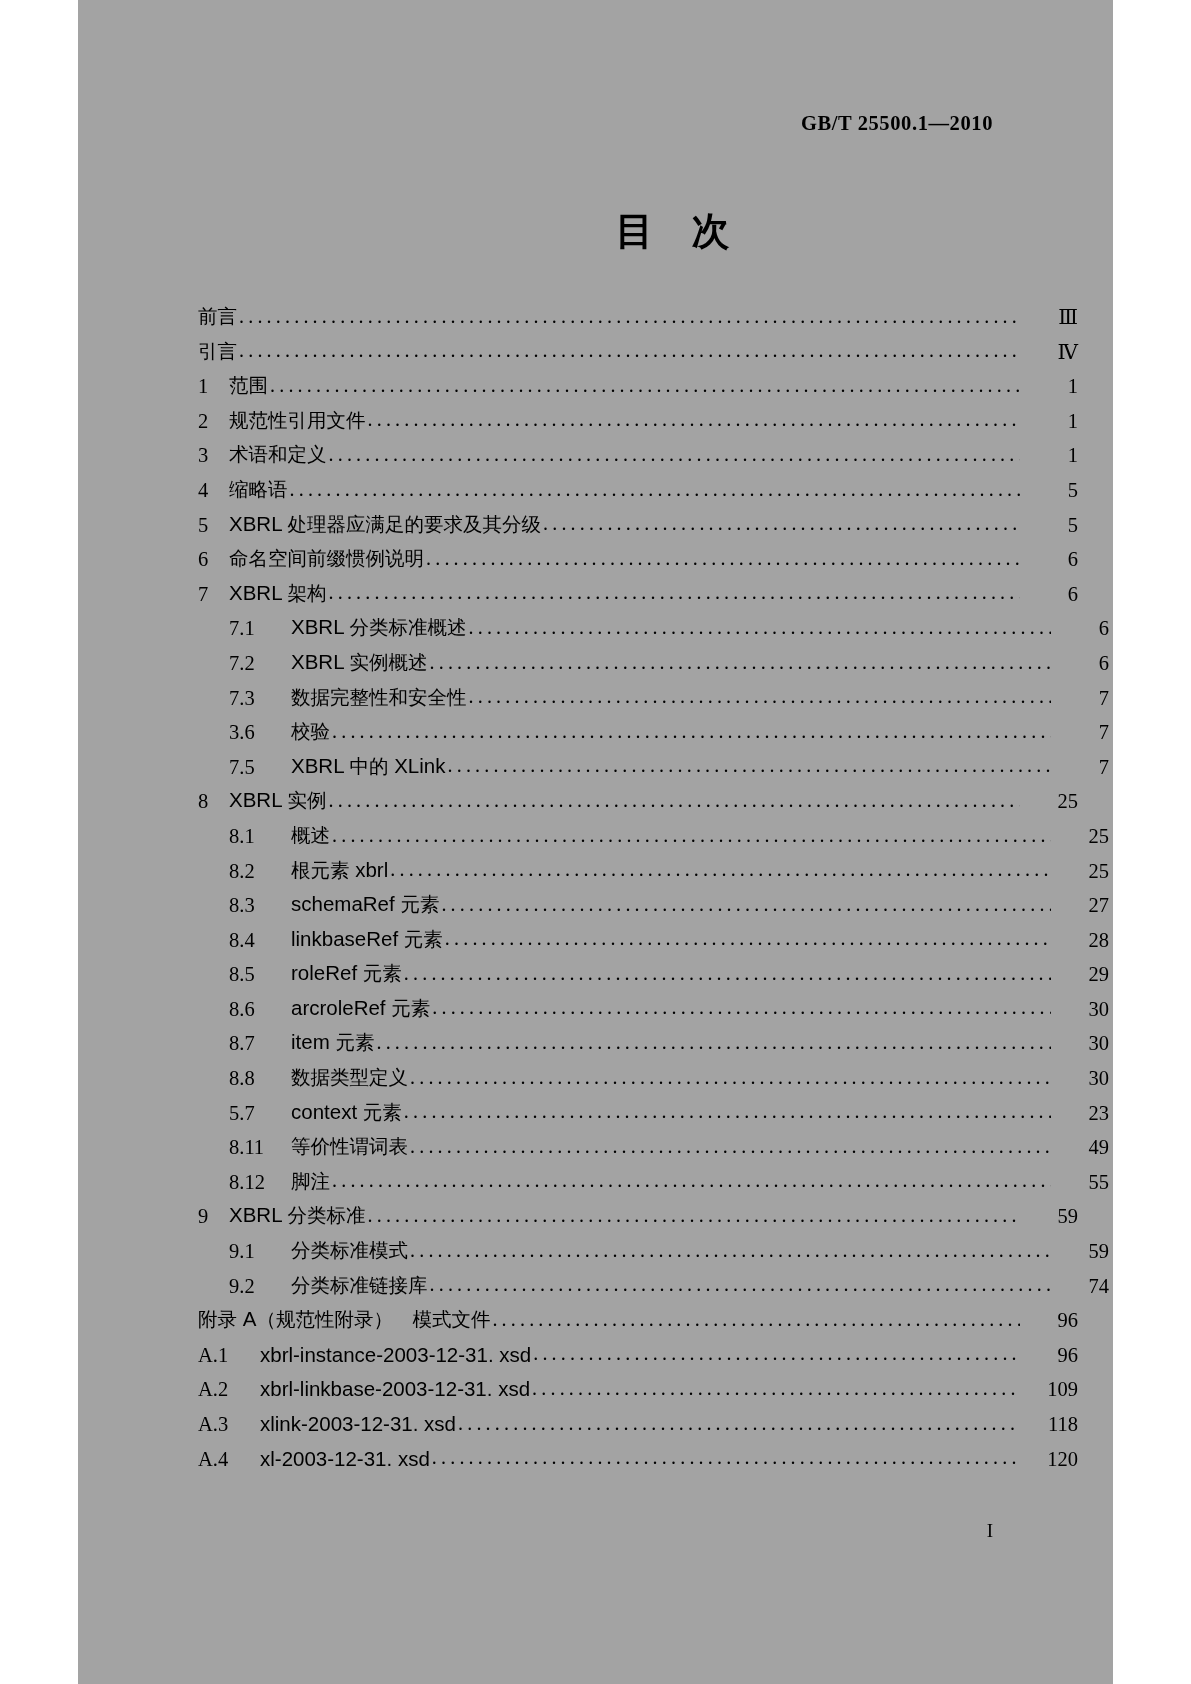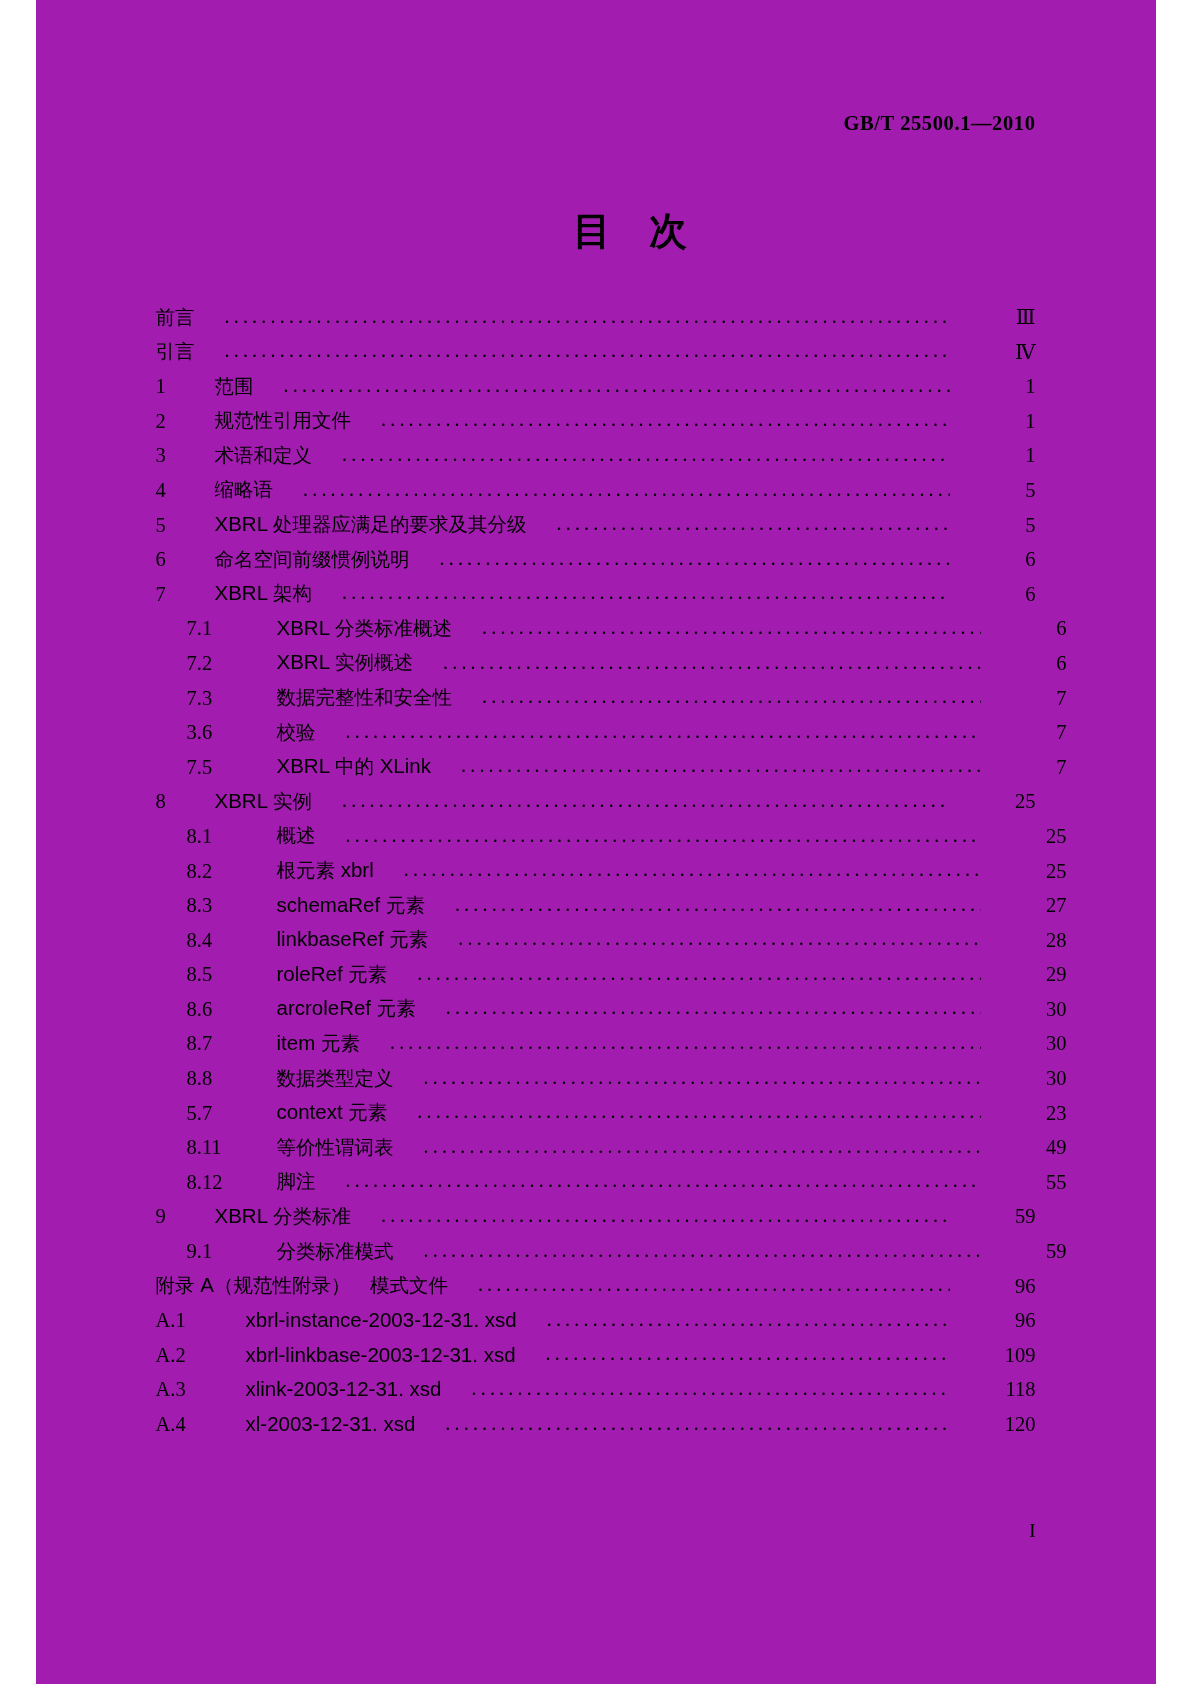--- a/index.html
+++ b/index.html
@@ -6,24 +6,24 @@
     margin: 0;
     padding: 0;
     background: #ffffff;
   }
   body {
     font-family: "Liberation Serif", "DejaVu Serif", serif;
     color: #000000;
   }
   .page {
     position: relative;
-    width: 1120px;
+    width: 1035px;
     height: 1684px;
     margin: 0 auto;
-    background: #a21caf;
+    background: #a3a3a3;
     overflow: hidden;
     box-sizing: border-box;
   }
 
   
   .running-header {
     position: absolute;
     top: 112px;
     right: 120px;
     font-family: "Liberation Serif", "DejaVu Serif", serif;
@@ -50,27 +50,26 @@
   
   .toc {
     position: absolute;
     top: 300px;
     left: 120px;
     width: 880px;
   }
 
   .toc-row {
     display: flex;
-    align-items: center;
+    align-items: flex-end;
     width: 100%;
     height: 34.6px;
     font-size: 20.5px;
     line-height: 34.6px;
     white-space: nowrap;
-    gap: 28px;
   }
 
   
   .num {
     flex: 0 0 auto;
     font-family: "Liberation Serif", "DejaVu Serif", serif;
     text-align: left;
   }
   .lvl1 > .num { width: 31px; }
   .lvl2 > .num { width: 62px; }
@@ -302,20 +301,26 @@
         <span class="label"><span class="lat">XBRL </span><span class="cn">分类标准</span></span>
         <span class="leader"></span>
         <span class="pageno">59</span>
       </div>
       <div class="toc-row lvl2">
         <span class="num">9.1</span>
         <span class="label"><span class="cn">分类标准模式</span></span>
         <span class="leader"></span>
         <span class="pageno">59</span>
       </div>
+      <div class="toc-row lvl2">
+        <span class="num">9.2</span>
+        <span class="label"><span class="cn">分类标准链接库</span></span>
+        <span class="leader"></span>
+        <span class="pageno">74</span>
+      </div>
       <div class="toc-row lvl0">
         <span class="label"><span class="cn">附录</span><span class="lat"> A</span><span class="cn">（规范性附录）　模式文件</span></span>
         <span class="leader"></span>
         <span class="pageno">96</span>
       </div>
       <div class="toc-row lvlA">
         <span class="num">A.1</span>
         <span class="label"><span class="lat">xbrl-instance-2003-12-31. xsd</span></span>
         <span class="leader"></span>
         <span class="pageno">96</span>

